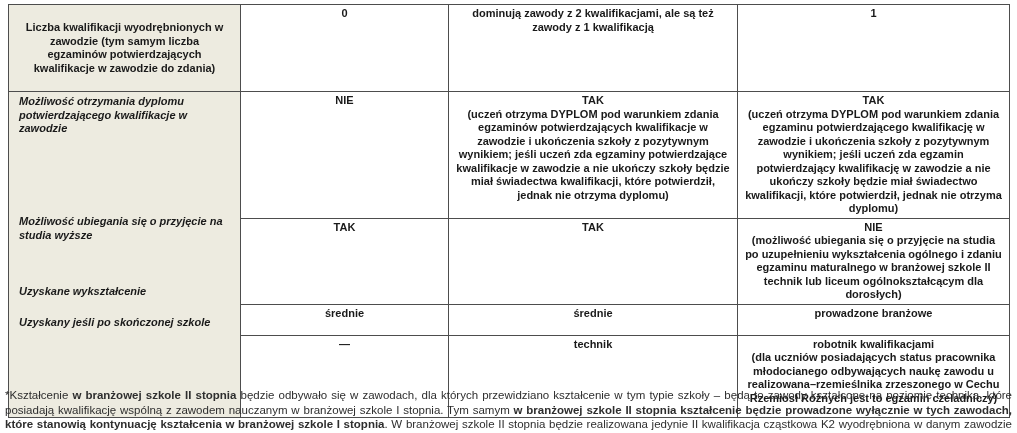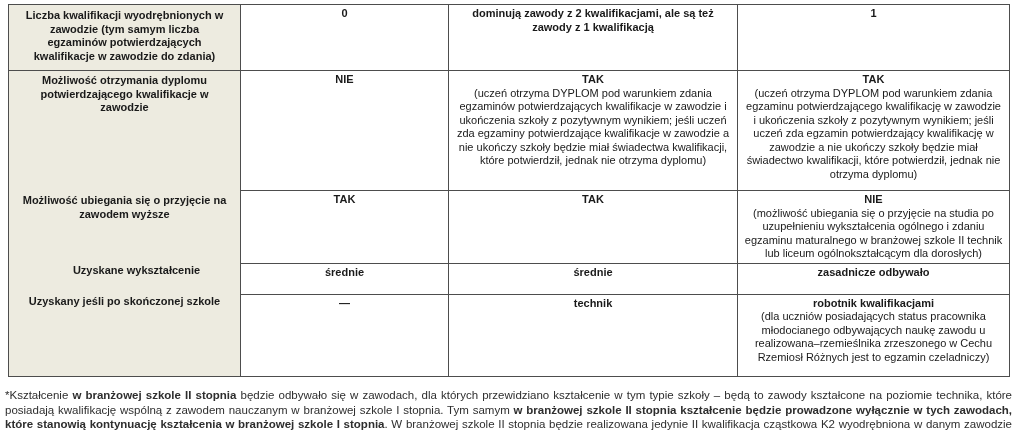--- a/index.html
+++ b/index.html
@@ -22,39 +22,40 @@
     border: 1px solid #4d4d4d;
     vertical-align: top;
     text-align: center;
     font-weight: bold;
     font-size: 11px;
     line-height: 13.5px;
     padding: 2px 6px;
   }
   td.label-td {
     background: #edebe0;
-    padding: 4px 10px;
+    padding: 16px 10px;
   }
   td.merged {
     padding: 0;
   }
   .lbl-seg {
     padding: 3px 10px;
-    text-align: center;
+    text-align: left;
+    font-style: italic;
   }
   .seg-1 { height: 120px; }
   .seg-2 { height: 70px; }
-  .seg-3 { height: 31px; margin-left: 24px; }
+  .seg-3 { height: 31px; }
   .seg-4 { height: 82px; }
   tr.r1 { height: 66px; }
   tr.r2 { height: 120px; }
   tr.r3 { height: 70px; }
   tr.r4 { height: 31px; }
   tr.r5 { height: 82px; }
-  .cell-note { font-weight: normal; }
+  .cell-note { font-weight: bold; }
   .footnote {
     position: absolute;
     left: 5px; top: 388px;
     width: 1007px;
     font-size: 11.5px;
     line-height: 14.5px;
     font-weight: normal;
     color: #2e2e2e;
     text-align: justify;
   }
@@ -79,21 +80,21 @@
     <td>
           <div>dominują zawody z 2 kwalifikacjami, ale są też zawody z 1 kwalifikacją</div>
         </td>
     <td>
           <div>1</div>
         </td>
   </tr>
   <tr class="r2">
     <td class="label-td merged" rowspan="4">
       <div class="lbl-seg seg-1">Możliwość otrzymania dyplomu potwierdzającego kwalifikacje w zawodzie</div>
-      <div class="lbl-seg seg-2">Możliwość ubiegania się o przyjęcie na zawodem wyższe</div>
+      <div class="lbl-seg seg-2">Możliwość ubiegania się o przyjęcie na studia wyższe</div>
       <div class="lbl-seg seg-3">Uzyskane wykształcenie</div>
       <div class="lbl-seg seg-4">Uzyskany jeśli po skończonej szkole</div>
     </td>
     <td>
           <div>NIE</div>
         </td>
     <td>
       <div>TAK</div>
       <div class="cell-note">(uczeń otrzyma DYPLOM pod warunkiem zdania egzaminów potwierdzających kwalifikacje w zawodzie i ukończenia szkoły z pozytywnym wynikiem; jeśli uczeń zda egzaminy potwierdzające kwalifikacje w zawodzie a nie ukończy szkoły będzie miał świadectwa kwalifikacji, które potwierdził, jednak nie otrzyma dyplomu)</div>
     </td>
@@ -115,21 +116,21 @@
     </td>
   </tr>
   <tr class="r4">
     <td>
           <div>średnie</div>
         </td>
     <td>
           <div>średnie</div>
         </td>
     <td>
-          <div>zasadnicze odbywało</div>
+          <div>prowadzone branżowe</div>
         </td>
   </tr>
   <tr class="r5">
     <td>
           <div>—</div>
         </td>
     <td>
           <div>technik</div>
         </td>
     <td>

